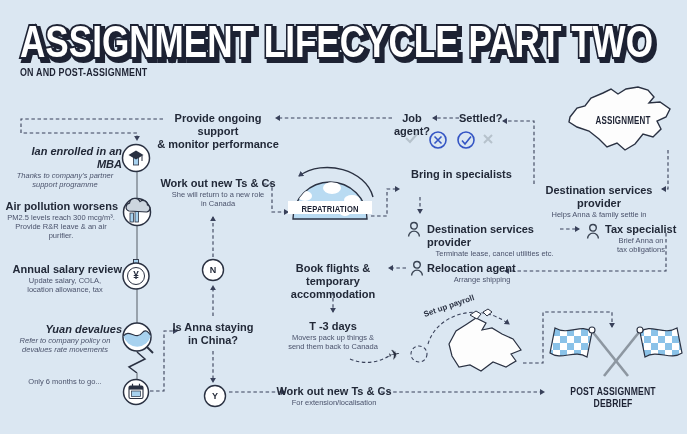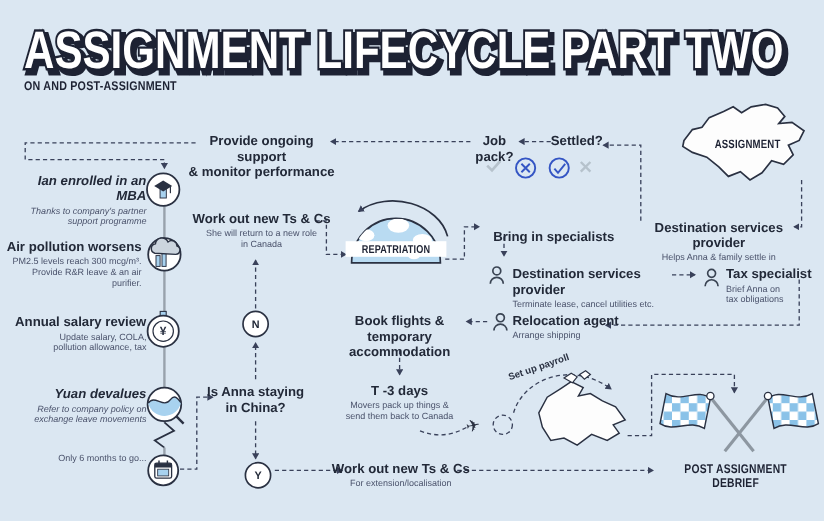--- a/index.html
+++ b/index.html
@@ -1,20 +1,20 @@
 <!DOCTYPE html>
 <html><head>
 <meta charset="utf-8">
 <style>
   html,body{margin:0;padding:0;}
   #canvas{position:relative;width:687px;height:434px;background:#dbe7f2;overflow:hidden;
           font-family:"Liberation Sans",sans-serif;}
   .abs{position:absolute;}
   .b{font-weight:bold;font-size:11px;color:#222938;line-height:1.18;}
-  .d{font-size:7.5px;color:#4a526b;line-height:1.22;}
+  .d{font-size:7.5px;color:#4a526b;line-height:1.22;text-align:center;}
   .ctr{text-align:center;}
   .rgt{text-align:right;}
   .cond{font-weight:900;color:#1d2233;letter-spacing:0.2px;}
   svg{display:block;}
   #gfx{position:absolute;left:0;top:0;}
 </style>
 </head>
 <body>
 
 <div id="canvas">
@@ -172,26 +172,26 @@
     <div class="d">support programme</div>
   </div>
   <div class="abs rgt" style="left:4px;top:200px;width:114px;">
     <div class="b">Air pollution worsens</div>
     <div class="d">PM2.5 levels reach 300 mcg/m³.</div>
     <div class="d">Provide R&amp;R leave &amp; an air purifier.</div>
   </div>
   <div class="abs rgt" style="left:8px;top:263px;width:114px;">
     <div class="b">Annual salary review</div>
     <div class="d">Update salary, COLA,</div>
-    <div class="d">pollution allowance, tax</div>
+    <div class="d">location allowance, tax</div>
   </div>
   <div class="abs rgt" style="left:8px;top:323px;width:114px;font-style:italic;">
     <div class="b">Yuan devalues</div>
     <div class="d">Refer to company policy on</div>
-    <div class="d">exchange leave movements</div>
+    <div class="d">devalues rate movements</div>
   </div>
   <div class="abs rgt" style="left:8px;top:377px;width:114px;">
     <div class="d">Only 6 months to go...</div>
   </div>
 
   <div class="abs ctr" style="left:155px;top:112px;width:126px;">
     <div class="b">Provide ongoing support</div>
     <div class="b">&amp; monitor performance</div>
   </div>
   <div class="abs ctr" style="left:158px;top:177px;width:120px;">
@@ -213,28 +213,28 @@
   <div class="abs ctr" style="left:285px;top:320px;width:96px;">
     <div class="b">T -3 days</div>
     <div class="d">Movers pack up things &amp;</div>
     <div class="d">send them back to Canada</div>
   </div>
   <div class="abs ctr" style="left:276px;top:385px;width:116px;">
     <div class="b">Work out new Ts &amp; Cs</div>
     <div class="d">For extension/localisation</div>
   </div>
 
-  <div class="abs ctr b" style="left:392px;top:112px;width:40px;">Job pack?</div>
+  <div class="abs ctr b" style="left:392px;top:112px;width:40px;">Job agent?</div>
   <div class="abs ctr b" style="left:459px;top:112px;width:40px;">Settled?</div>
   <div class="abs ctr cond" style="left:588px;top:115px;width:70px;font-size:10px;transform:scaleX(0.8);">ASSIGNMENT</div>
   <div class="abs ctr" style="left:528px;top:184px;width:142px;">
     <div class="b">Destination services provider</div>
     <div class="d">Helps Anna &amp; family settle in</div>
   </div>
-  <div class="abs b" style="left:411px;top:192px;white-space:nowrap;">Bring in specialists</div>
+  <div class="abs b" style="left:411px;top:168px;white-space:nowrap;">Bring in specialists</div>
   <div class="abs" style="left:427px;top:223px;width:135px;">
     <div class="b">Destination services provider</div>
     <div class="d">Terminate lease, cancel utilities etc.</div>
   </div>
   <div class="abs" style="left:605px;top:223px;width:72px;">
     <div class="b">Tax specialist</div>
     <div class="d">Brief Anna on</div>
     <div class="d">tax obligations</div>
   </div>
   <div class="abs" style="left:427px;top:262px;width:110px;">

